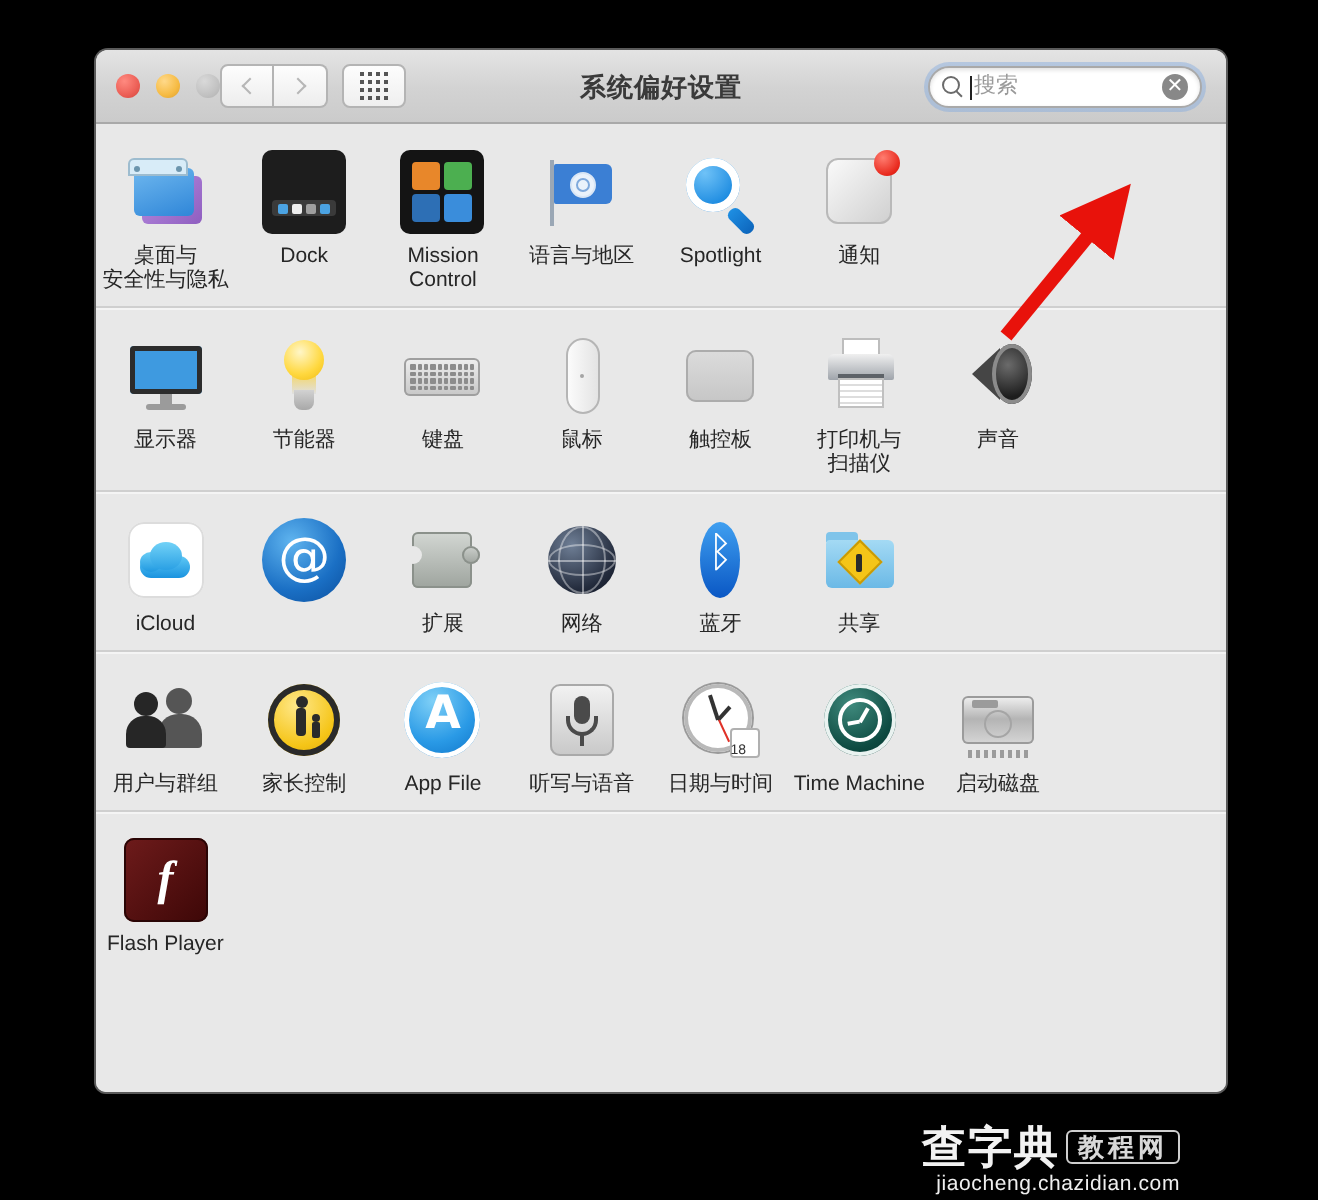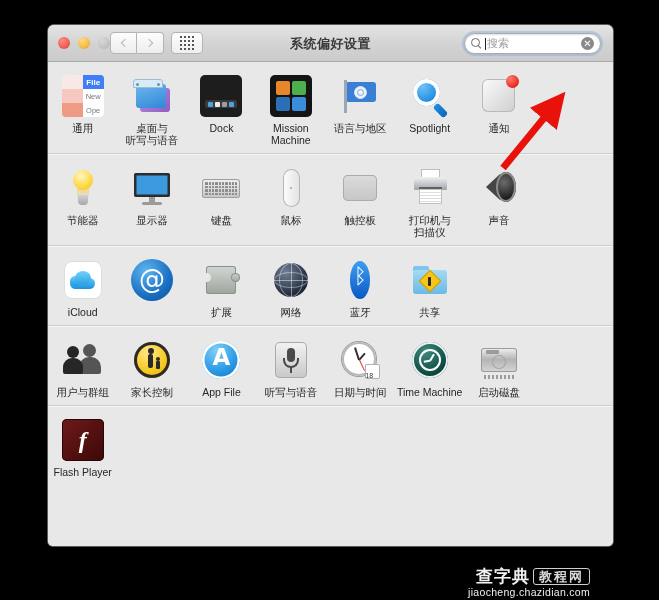--- a/index.html
+++ b/index.html
@@ -377,21 +377,21 @@
 
   
   #arrow { position:absolute; left:0; top:0; width:659px; height:600px; pointer-events:none; }
 
   
   #watermark {
     position:absolute; right:6px; bottom:3px;
     display:flex; flex-direction:column; align-items:flex-end; line-height:1;
   }
   .wm-top { display:flex; align-items:center; gap:3px; }
-  .wm-big { font-size:17px; font-weight:bold; color:#f2f2f2; letter-spacing:1px;
+  .wm-big { font-size:22px; font-weight:bold; color:#f2f2f2; letter-spacing:1px;
     text-shadow: 0 1px 1px rgba(0,0,0,.9); }
   .wm-box { font-size:13px; font-weight:bold; color:#d8d8d8; letter-spacing:2px;
     border:1px solid #cfcfcf; border-radius:3px; padding:1px 5px; }
   .wm-url { font-size:10.5px; color:#efefef; letter-spacing:.3px; margin-top:2px;
     font-family:"Liberation Sans",sans-serif; }
 </style>
 </head>
 <body>
 
 <div id="stage">
@@ -442,44 +442,31 @@
         <span class="mag"></span>
         <span class="caret"></span>
         <span id="searchplaceholder">搜索</span>
         <span class="clearbtn">✕</span>
       </div>
     </div>
 
     <div id="content">
 
       <div class="row">
-        <div class="cell">
-          <div class="iconbox">
-            <div class="ic i-general">
-              <div class="q1"></div>
-                <div class="q2">File</div>
-              <div class="q3"></div>
-                <div class="q4">New</div>
-              <div class="q5"></div>
-                <div class="q6">Ope</div>
-            </div>
-          </div>
-          <div class="lbl">通用</div>
-        </div>
 
         <div class="cell">
           <div class="iconbox">
             <div class="ic i-desktop">
                 <span class="back"></span>
                 <span class="mid"></span>
                 <span class="front"></span>
               </div>
           </div>
           <div class="lbl">桌面与
-听写与语音</div>
+安全性与隐私</div>
         </div>
 
         <div class="cell">
           <div class="iconbox">
             <div class="ic i-dock">
                 <span class="bar">
               <i style="background:#4ba3e3"></i>
                   <i style="background:#ededed"></i>
               <i style="background:#9e9e9e"></i>
                   <i style="background:#4ba3e3"></i>
@@ -494,21 +481,21 @@
             <div class="ic i-mc">
                 <span class="g">
               <div style="background:#e8872a"></div>
                   <div style="background:#4caf50"></div>
               <div style="background:#2d6fb5"></div>
                   <div style="background:#3a8ddb"></div>
                 </span>
               </div>
           </div>
           <div class="lbl">Mission
-Machine</div>
+Control</div>
         </div>
 
         <div class="cell">
           <div class="iconbox">
             <div class="ic i-flag">
                 <span class="pole"></span>
                 <span class="cloth"></span>
                 <span class="globe"></span>
               </div>
           </div>
@@ -533,38 +520,38 @@
                 <span class="badge"></span>
               </div>
           </div>
           <div class="lbl">通知</div>
         </div>
       </div>
 
       <div class="row">
         <div class="cell">
           <div class="iconbox">
+            <div class="ic i-disp">
+                <span class="scr"></span>
+                <span class="neck"></span>
+                <span class="foot"></span>
+              </div>
+          </div>
+          <div class="lbl">显示器</div>
+        </div>
+
+        <div class="cell">
+          <div class="iconbox">
             <div class="ic i-bulb">
                 <span class="neck"></span>
                 <span class="glass"></span>
                 <span class="base"></span>
               </div>
           </div>
           <div class="lbl">节能器</div>
-        </div>
-
-        <div class="cell">
-          <div class="iconbox">
-            <div class="ic i-disp">
-                <span class="scr"></span>
-                <span class="neck"></span>
-                <span class="foot"></span>
-              </div>
-          </div>
-          <div class="lbl">显示器</div>
         </div>
 
         <div class="cell">
           <div class="iconbox">
             <div class="ic i-kb">
                 <span class="body">
                   <span class="keys">
               <i></i>
                     <i></i>
                     <i></i>

